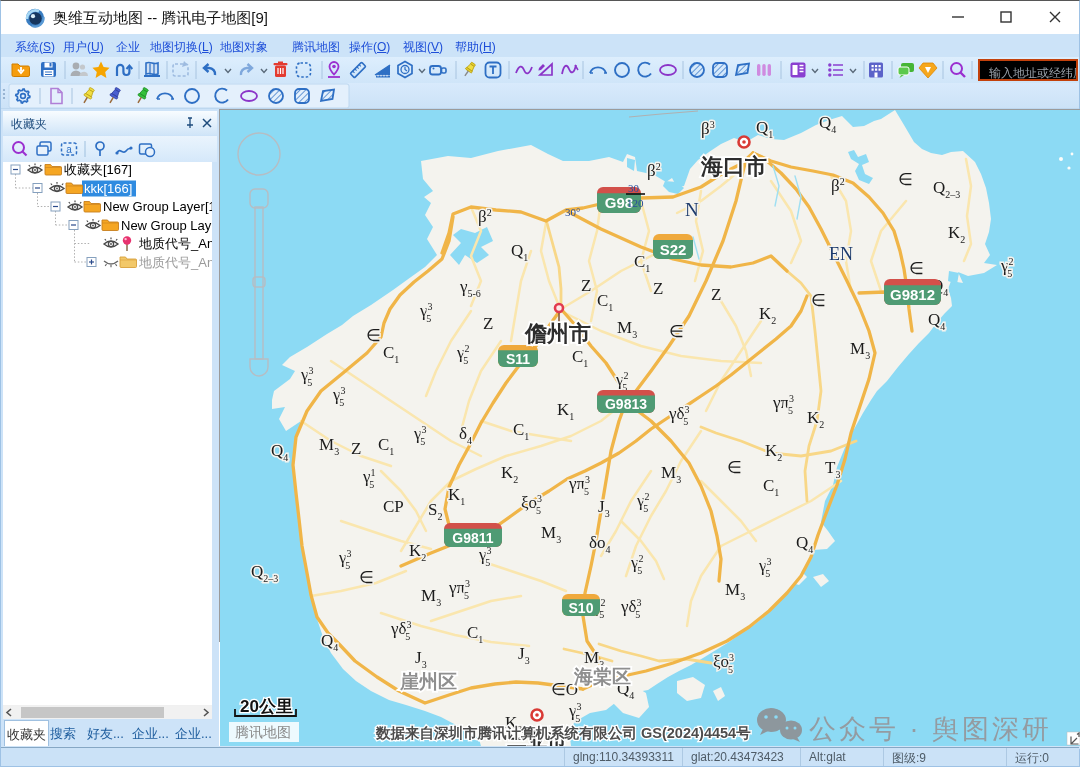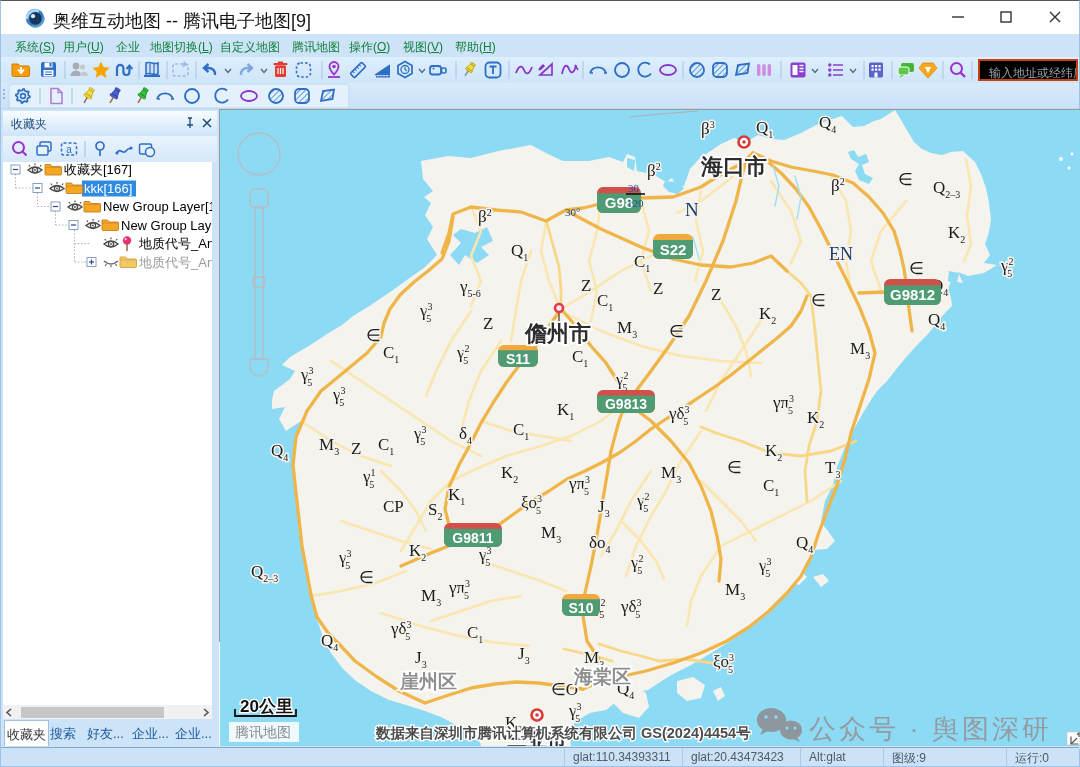--- a/index.html
+++ b/index.html
@@ -1,24 +1,24 @@
 <!DOCTYPE html>
 <html><head>
 <meta charset="utf-8">
 <style>
 *{margin:0;padding:0;box-sizing:border-box}
 html,body{width:1080px;height:767px;overflow:hidden;font-family:"Liberation Sans",sans-serif;background:#fff}
 #win{position:relative;width:1080px;height:767px;border:1px solid #9ec2e5;border-top:1px solid #565656}
 #titlebar{position:absolute;left:0;top:0;width:100%;height:33px;background:#fff}
-#title{position:absolute;left:52px;top:8px;font-size:18px;color:#141414}
+#title{position:absolute;left:52px;top:8px;font-size:15px;color:#141414}
 #appicon{position:absolute;left:24px;top:7px}
 .winbtn{position:absolute;top:0;width:46px;height:32px}
 #statusbar{position:absolute;left:0;bottom:0;width:100%;height:19px;background:#cbe2f7;border-top:1px solid #86a7c4;font-size:12px;color:#4e5b66}
 #statusbar .cell{position:absolute;top:0;height:100%;border-left:1px solid #adc9e3;padding:2px 0 0 8px}
-#menubar{position:absolute;left:0;top:33px;width:100%;height:32px;background:#cce3f8;font-size:12px;color:#15803d}
+#menubar{position:absolute;left:0;top:33px;width:100%;height:32px;background:#cce3f8;font-size:12px;color:#1d4ed8}
 #menubar span{position:absolute;top:5px}
 #toolbar1{position:absolute;left:0;top:56px;width:100%;height:26px;background:linear-gradient(#ddeefd,#cfe5f9)}
 #toolbar2{position:absolute;left:0;top:82px;width:100%;height:26px;background:linear-gradient(#d8eafc,#cce2f7);border-bottom:1px solid #bdd7ef}
 #searchbox{position:absolute;left:977px;top:58px;width:100px;height:22px;background:#000000;border:2px solid #c2410c;font-size:12px;color:#9aa2aa;padding:4px 0 0 9px;white-space:nowrap;overflow:hidden}
 #panel{position:absolute;left:0;top:108px;width:218px;height:610px;background:#cde3f8}
 #phead{position:absolute;left:2px;top:2px;width:214px;height:24px;background:linear-gradient(#f8fcff,#d0e5f8);font-size:12px;color:#1d4b7c;padding:5px 0 0 8px}
 #ptool{position:absolute;left:2px;top:27px;width:214px;height:26px;background:linear-gradient(#eaf4fd,#d5e8fa)}
 #ptree{position:absolute;left:2px;top:53px;width:209px;height:543px;background:#fff;font-size:13px;color:#000000}
 #pscroll{position:absolute;left:2px;top:596px;width:209px;height:13px;background:#f0f0f0}
 #tabs{position:absolute;left:0;top:718px;width:218px;height:27px;background:#cde3f8;font-size:13px;color:#1d5c9d}
@@ -46,21 +46,21 @@
     <svg class="winbtn" style="left:1031px" width="46" height="32">
         <path d="M18 11 L28 21 M28 11 L18 21" stroke="#333" stroke-width="1.4"></path>
       </svg>
   </div>
 
   <div id="menubar">
     <span style="left:14px">系统(<u>S</u>)</span>
     <span style="left:62px">用户(<u>U</u>)</span>
     <span style="left:115px">企业</span>
     <span style="left:149px">地图切换(<u>L</u>)</span>
-    <span style="left:219px">自定义地图</span>
+    <span style="left:219px">地图对象</span>
     <span style="left:291px">腾讯地图</span>
     <span style="left:348px">操作(<u>O</u>)</span>
     <span style="left:402px">视图(<u>V</u>)</span>
     <span style="left:454px">帮助(<u>H</u>)</span>
   </div>
 
   <div id="toolbar1"><svg width="1080" height="26" id="tb1svg">
         <g transform="translate(10,3)">
           <path d="M1 4 h6 l2 2 h8 a1.5 1.5 0 0 1 1.5 1.5 V15 a1.5 1.5 0 0 1 -1.5 1.5 H2.5 A1.5 1.5 0 0 1 1 15 Z" fill="#f59d0e" stroke="#d07e00" stroke-width="1"></path>
           <path d="M10 7 v4 m-3 -1.5 l3 3.5 l3 -3.5" stroke="#fff" stroke-width="1.8" fill="none"></path>
@@ -700,19 +700,19 @@
           <circle cx="567" cy="618" r="1.5"></circle>
           <circle cx="575" cy="618" r="1.5"></circle>
         </g>
 <text x="589" y="628" font-size="27" fill="#949ba1" font-family="Liberation Sans,sans-serif" letter-spacing="3">公众号 · 舆图深研</text>
 <rect x="847" y="622" width="13" height="13" fill="#fff" stroke="#bbb" stroke-width="0.5"></rect>
         <path d="M851 634 L857 628 M851 626.5 L851 634 L858.5 634 M857 624.5 l2 -1.5 v4" stroke="#555" stroke-width="1.2" fill="none"></path>
       </svg></div>
   <div id="gapstrip" style="position:absolute;left:0;top:745px;width:1080px;height:3px;background:#cfe4f8"></div>
 
   <div id="statusbar">
-    <div class="cell" style="left:563px;width:118px">glat:110.34393311</div>
+    <div class="cell" style="left:563px;width:118px">glng:110.34393311</div>
     <div class="cell" style="left:681px;width:118px">glat:20.43473423</div>
     <div class="cell" style="left:799px;width:83px">Alt:glat</div>
     <div class="cell" style="left:882px;width:123px">图级:9</div>
     <div class="cell" style="left:1005px;width:73px">运行:0</div>
   </div>
 </div>
 
 </body></html>

